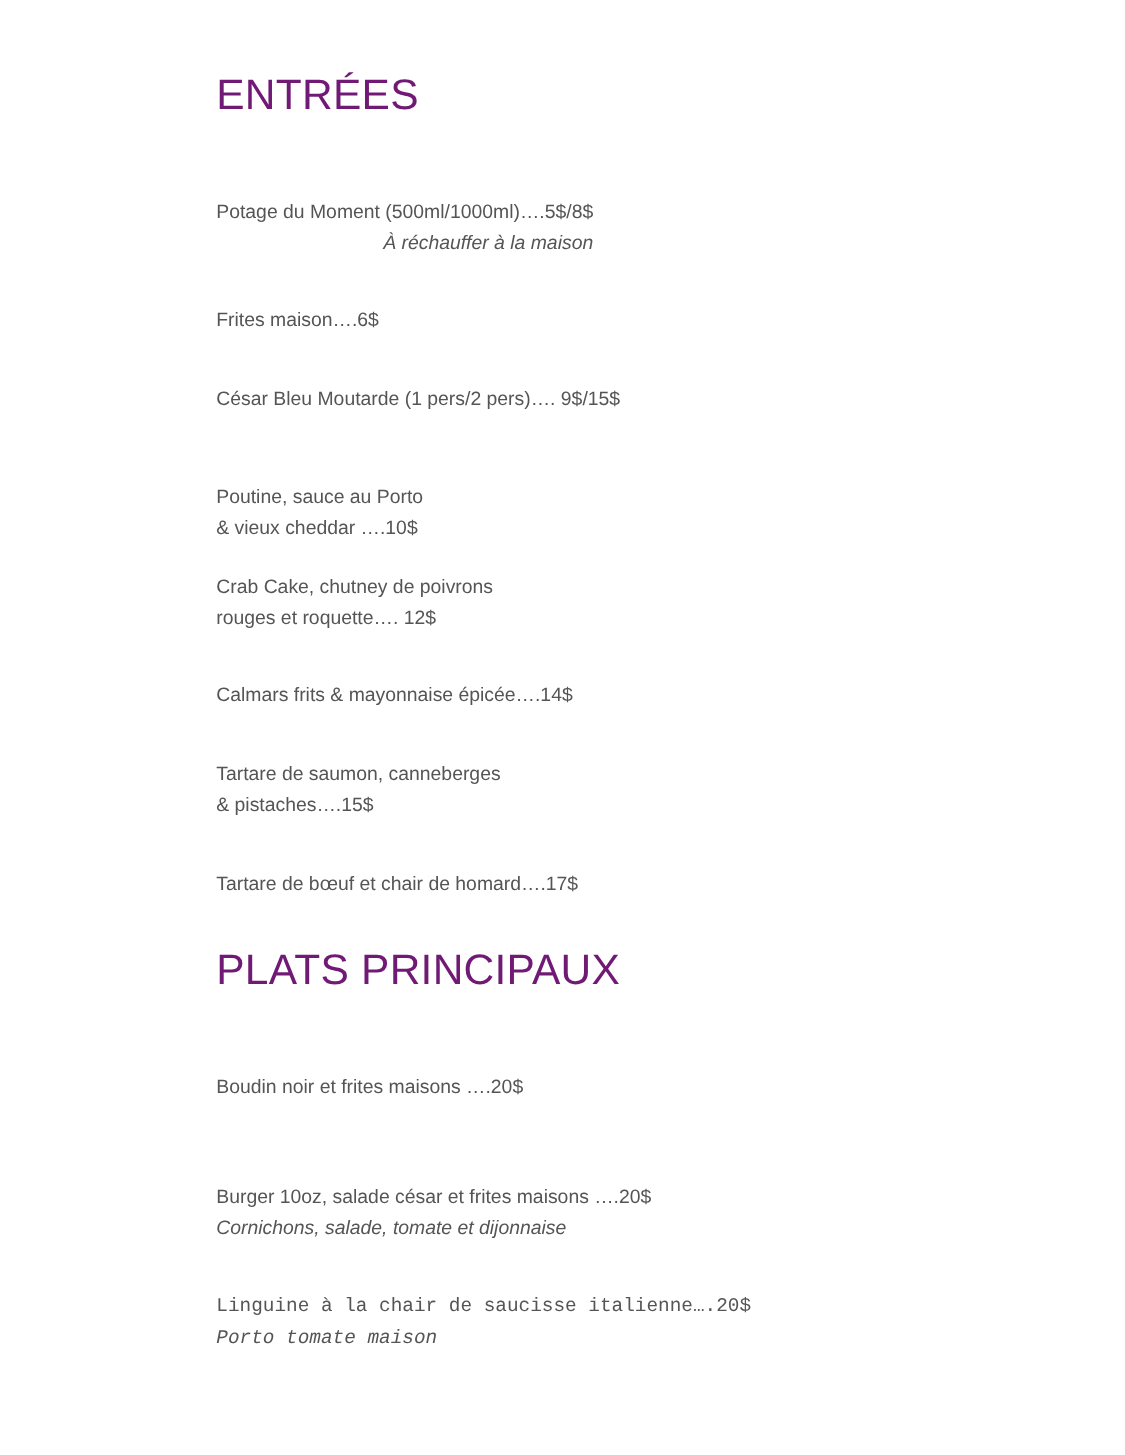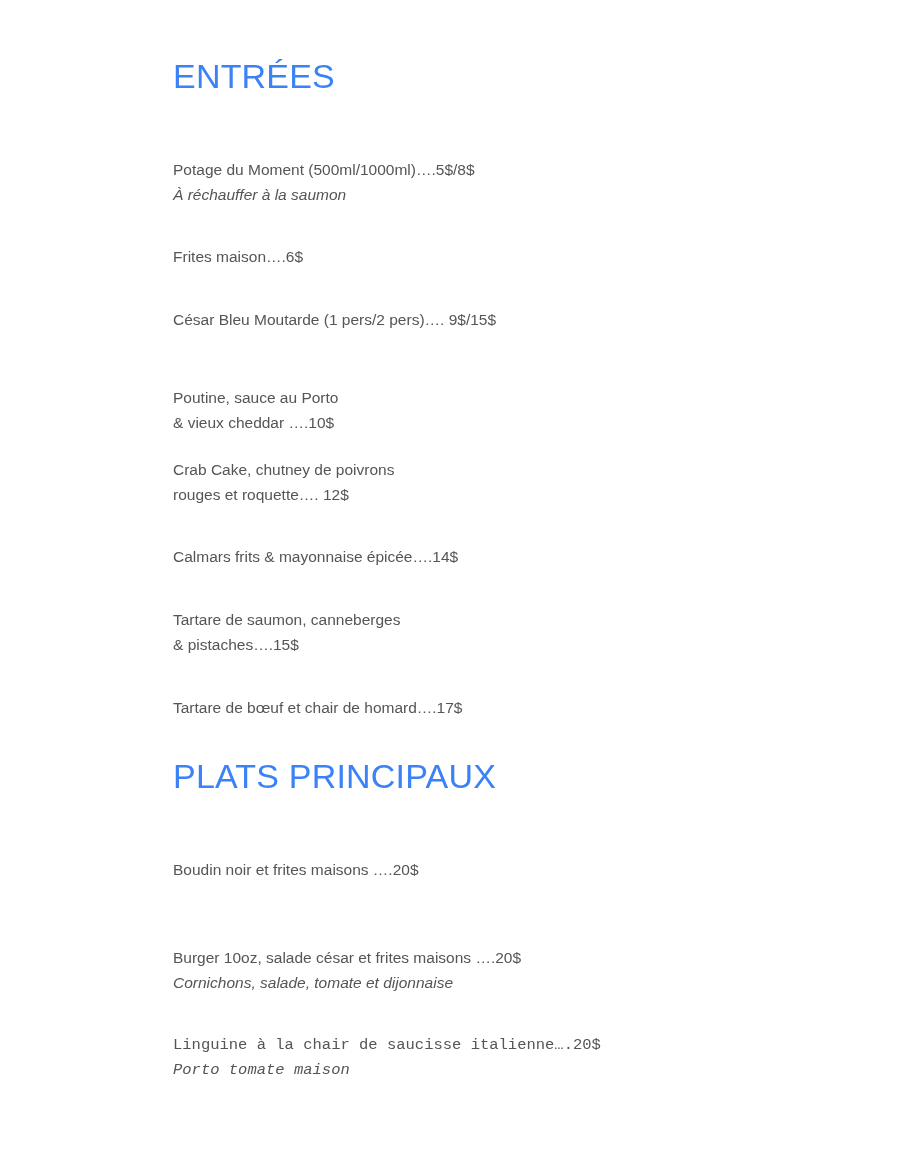--- a/index.html
+++ b/index.html
@@ -1,39 +1,39 @@
 <!DOCTYPE html>
 <html><head>
   <meta charset="utf-8">
   <style>
     html, body { margin: 0; padding: 0; background: #ffffff; }
     body { width: 900px; height: 1164px; position: relative; overflow: hidden; }
     .page { position: absolute; left: 173px; top: 0; width: 600px; }
     .section-title {
       font-family: "Liberation Sans", sans-serif;
-      font-size: 34px; font-weight: normal; color: #3b82f6;
+      font-size: 34px; font-weight: normal; color: #701a75;
       margin: 0; line-height: 40px; letter-spacing: 0.2px;
     }
     .item {
       font-family: "Liberation Sans", sans-serif;
       font-size: 15.5px; color: #555555; line-height: 25px;
     }
     .item .line { display: block; white-space: nowrap; }
     .item .desc { display: block; font-style: italic; white-space: nowrap; }
   </style>
 </head>
 <body>
 
 <div class="page">
 
   <h2 class="section-title" style="position:absolute;top:56px;">ENTRÉES</h2>
 
-  <div class="item" style="position:absolute;top:157px;">
+  <div class="item" style="position:absolute;top:157px;text-align:right;">
     <span class="line">Potage du Moment (500ml/1000ml)….5$/8$</span>
-    <span class="desc">À réchauffer à la saumon</span>
+    <span class="desc">À réchauffer à la maison</span>
   </div>
 
   <div class="item" style="position:absolute;top:244px;">
     <span class="line">Frites maison….6$</span>
   </div>
 
   <div class="item" style="position:absolute;top:307px;">
     <span class="line">César Bleu Moutarde (1 pers/2 pers)…. 9$/15$</span>
   </div>
 

